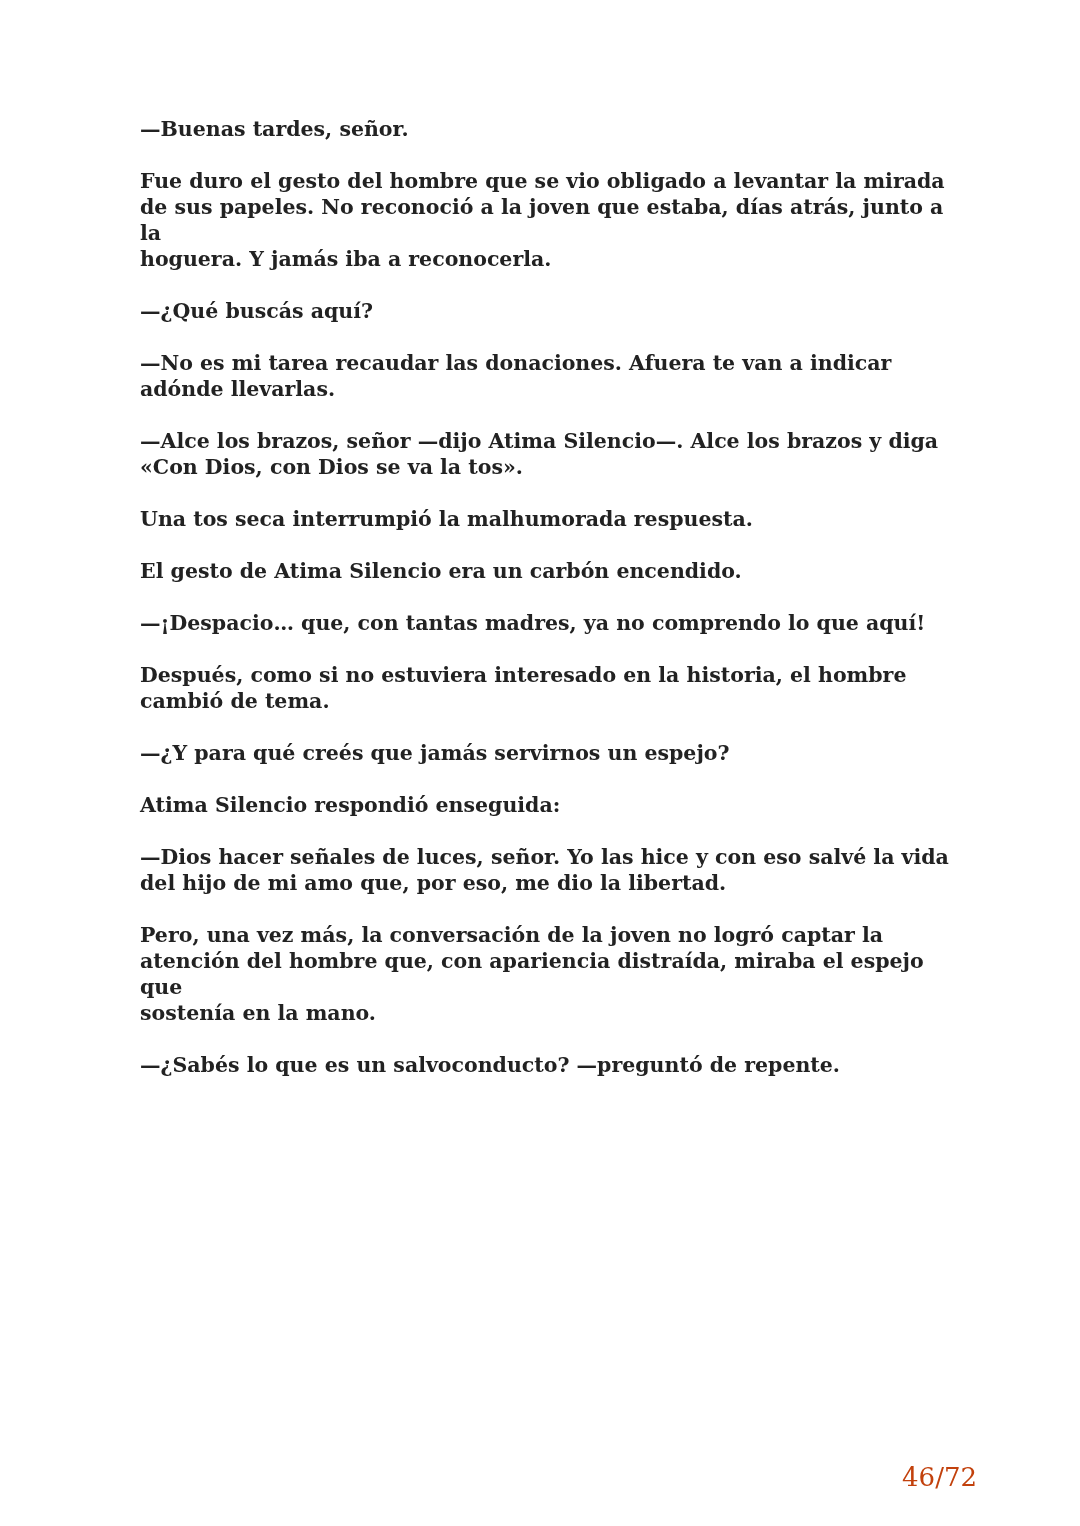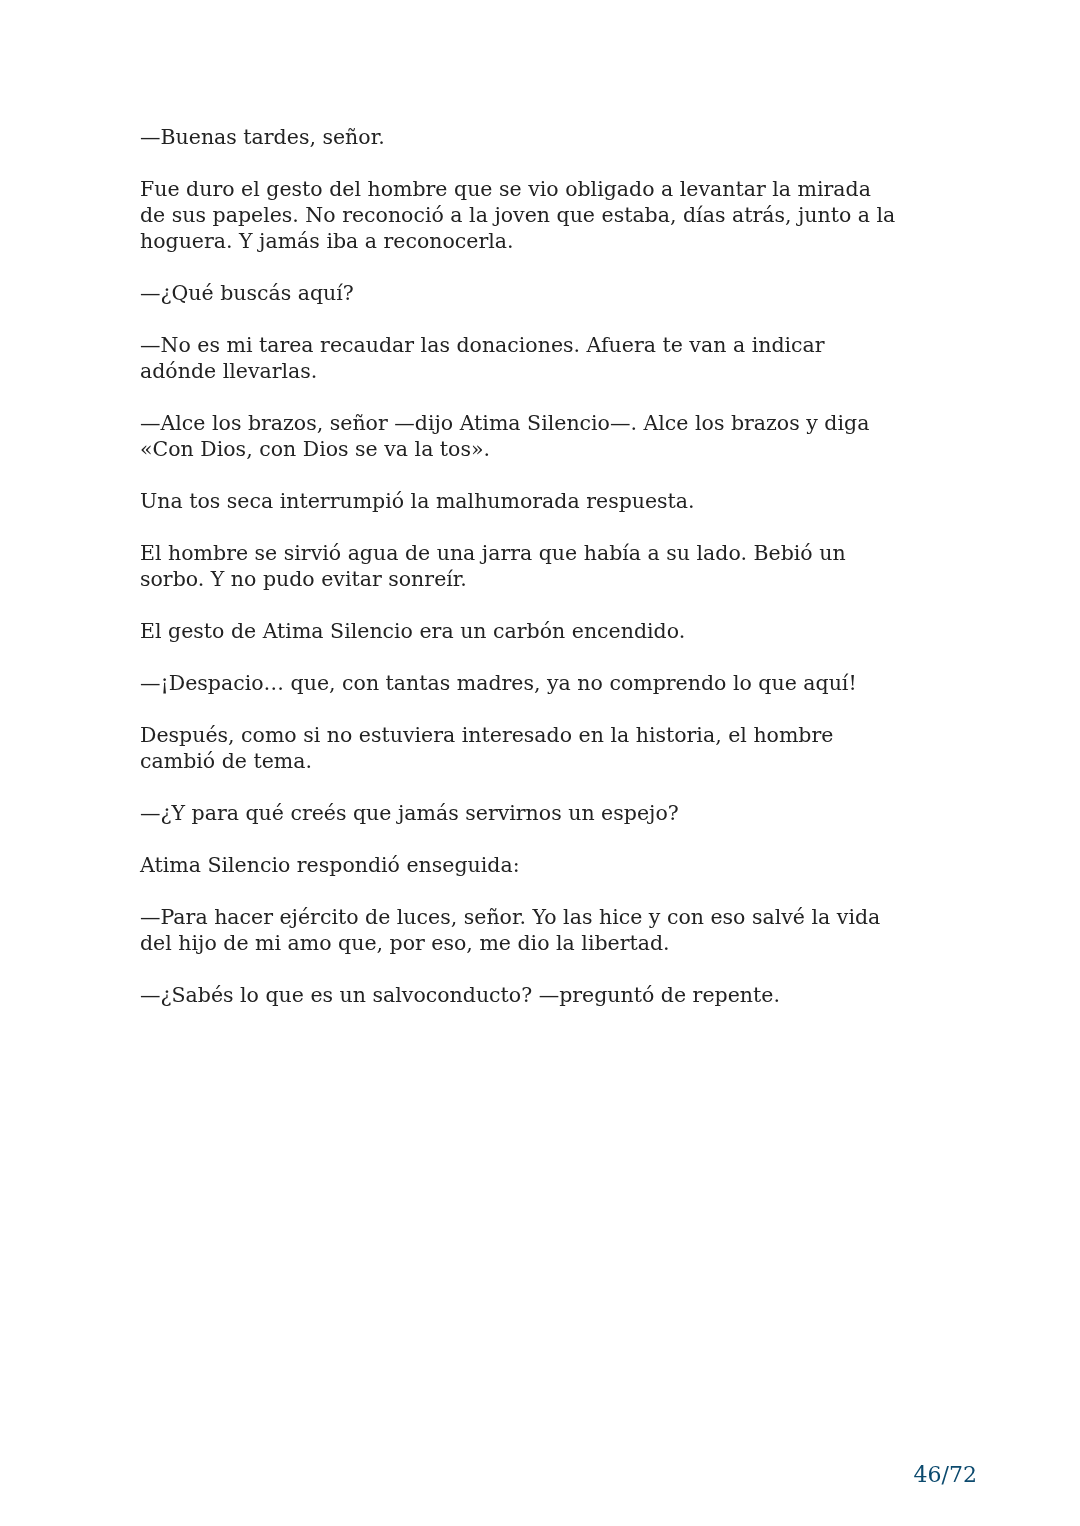--- a/index.html
+++ b/index.html
@@ -1,59 +1,61 @@
 <!DOCTYPE html>
 <html><head>
   <meta charset="utf-8">
   <style>
     html, body { margin: 0; padding: 0; background: #ffffff; }
     body { width: 1080px; height: 1526px; position: relative; overflow: hidden; }
     .page {
       position: absolute;
       left: 140px;
-      top: 124px;
+      top: 116px;
       width: 820px;
       font-family: "DejaVu Serif", serif;
       font-size: 20.5px;
       line-height: 26px;
       color: #222222;
+      font-weight: bold;
     }
     .page p {
       margin: 0 0 26px 0;
       white-space: pre-line;
     }
     .page-number {
       position: absolute;
       right: 103px;
       top: 1462px;
       font-family: "DejaVu Serif", serif;
-      font-size: 22px;
-      color: #0c4a6e;
+      font-size: 26px;
+      color: #c2410c;
     }
   </style>
 </head>
 <body>
 
 <div class="page">
   <p>—Buenas tardes, señor.</p>
   <p>Fue duro el gesto del hombre que se vio obligado a levantar la mirada
 de sus papeles. No reconoció a la joven que estaba, días atrás, junto a la
 hoguera. Y jamás iba a reconocerla.</p>
   <p>—¿Qué buscás aquí?</p>
   <p>—No es mi tarea recaudar las donaciones. Afuera te van a indicar
 adónde llevarlas.</p>
   <p>—Alce los brazos, señor —dijo Atima Silencio—. Alce los brazos y diga
 «Con Dios, con Dios se va la tos».</p>
   <p>Una tos seca interrumpió la malhumorada respuesta.</p>
-  <p>El hombre se sirvió agua de una jarra que había a su lado. Bebió un
-sorbo. Y no pudo evitar sonreír.</p>
   <p>El gesto de Atima Silencio era un carbón encendido.</p>
   <p>—¡Despacio… que, con tantas madres, ya no comprendo lo que aquí!</p>
   <p>Después, como si no estuviera interesado en la historia, el hombre
 cambió de tema.</p>
   <p>—¿Y para qué creés que jamás servirnos un espejo?</p>
   <p>Atima Silencio respondió enseguida:</p>
-  <p>—Para hacer ejército de luces, señor. Yo las hice y con eso salvé la vida
+  <p>—Dios hacer señales de luces, señor. Yo las hice y con eso salvé la vida
 del hijo de mi amo que, por eso, me dio la libertad.</p>
+  <p>Pero, una vez más, la conversación de la joven no logró captar la
+atención del hombre que, con apariencia distraída, miraba el espejo que
+sostenía en la mano.</p>
   <p>—¿Sabés lo que es un salvoconducto? —preguntó de repente.</p>
 </div>
 
 <div class="page-number">46/72</div>
 
 </body></html>

